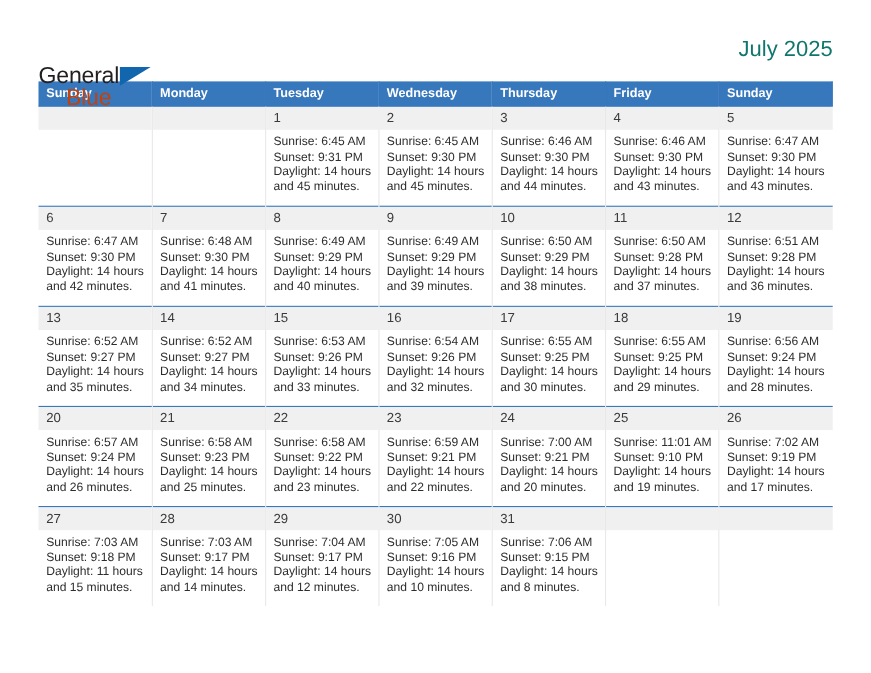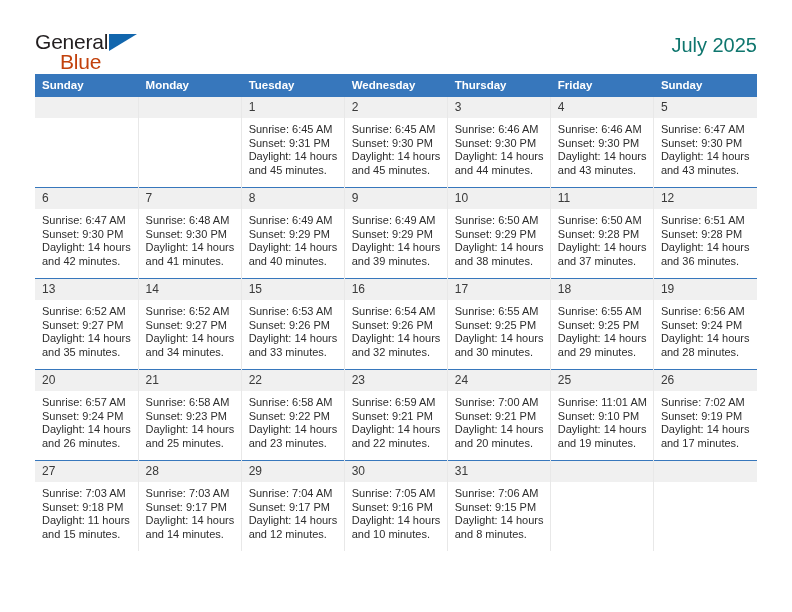--- a/index.html
+++ b/index.html
@@ -29,20 +29,21 @@
     justify-content: space-between;
     padding-top: 30px;
     height: 68px;
     box-sizing: border-box;
   }
   .logo {
     position: relative;
     width: 120px;
     height: 52px;
     user-select: none;
+    margin-top: 27px;
   }
   .logo-general {
     position: absolute;
     left: 0;
     top: 0;
     font-size: 21px;
     letter-spacing: -0.2px;
     color: #231f20;
     font-family: "Liberation Sans", sans-serif;
   }

